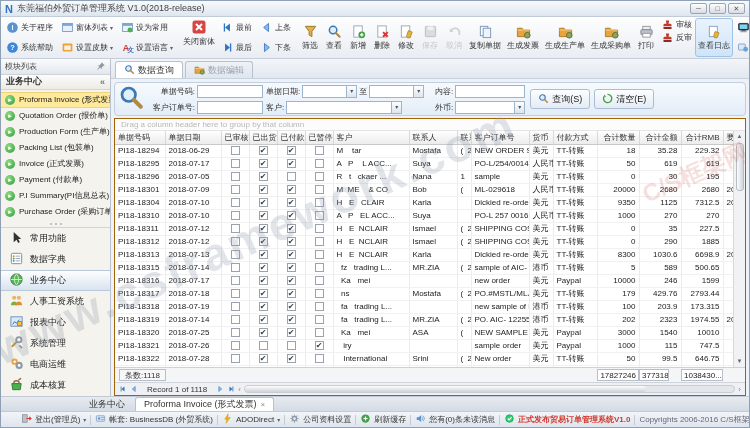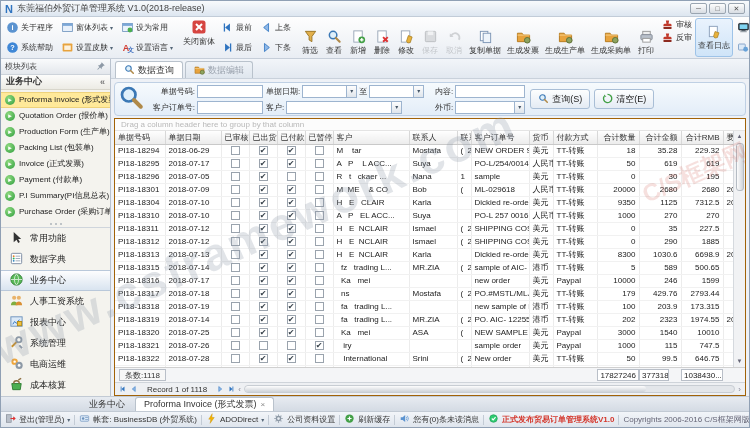--- a/index.html
+++ b/index.html
@@ -80,21 +80,21 @@
 .hthumb{width:82%;height:100%;background:linear-gradient(#fdfdfd,#cdd2d8);border-radius:4px}
 
 .wm{position:absolute;pointer-events:none;font-weight:bold;white-space:nowrap;z-index:4}
 .wm1{left:-30px;top:150px;font-size:46px;color:rgba(140,150,168,.26);transform:rotate(-24deg);letter-spacing:3px}
 .wm2{right:-6px;top:26px;font-size:24px;color:rgba(205,85,72,.18);transform:rotate(-24deg)}
 
 .doctabs{position:absolute;left:0;right:0;bottom:16px;height:15px;background:linear-gradient(#e7ebf1,#d4dbe4);border-top:1px solid #c2cad4;display:flex;align-items:flex-end;padding:0 110px 0 80px;gap:2px;font-size:9px;overflow:hidden}
 .dtab{height:14px;display:flex;align-items:center;gap:4px;padding:0 8px;color:#333;white-space:nowrap}
 .dtab.active{background:#fff;border:1px solid #b9c2cc;border-bottom:none;border-radius:3px 3px 0 0}
 .dtab .x{color:#888;font-size:8px}
-.statusbar{position:absolute;left:0;right:0;bottom:0;height:16px;background:linear-gradient(#f2f5f9,#dfe5ed);border-top:1px solid #c2cad4;display:flex;align-items:center;font-size:8px;color:#333;padding:0 4px;gap:4px;overflow:hidden;white-space:nowrap}
+.statusbar{position:absolute;left:0;right:0;bottom:0;height:16px;background:linear-gradient(#f2f5f9,#dfe5ed);border-top:1px solid #c2cad4;display:flex;align-items:center;font-size:8px;color:#333;padding:0 20px;gap:4px;overflow:hidden;white-space:nowrap}
 .sitem{display:flex;align-items:center;gap:3px}
 .ssep{width:1px;height:10px;background:#c3cbd5;flex:none}
 .redtx{color:#d4372c;font-weight:bold}
 .mutedtx{color:#667}
 </style>
 </head>
 <body>
 
 <div class="win">
 
@@ -221,21 +221,21 @@
             <span class="ic">
               <svg viewBox="0 0 16 16" width="13" height="13" aria-hidden="true">
                 <path d="M5.5 3l6 5-6 5z" fill="#8fb8e8" stroke="#2f74c0"></path>
               </svg>
             </span>
             <span>下条</span>
           </div>
         </div>
       </div>
     <div class="rsep"></div>
-    <div id="rb-large" style="display:flex;align-items:flex-end">
+    <div id="rb-large" style="display:flex;align-items:center">
         <div class="lbtn">
           <span class="ic">
             <svg viewBox="0 0 16 16" width="15" height="15" aria-hidden="true">
               <path d="M2.5 2.5h11L9.5 8v5.5l-3-1.8V8z" fill="#e2b04c" stroke="#9a7424"></path>
             </svg>
           </span>
           <span>筛选</span>
         </div>
         <div class="lbtn">
           <span class="ic">

